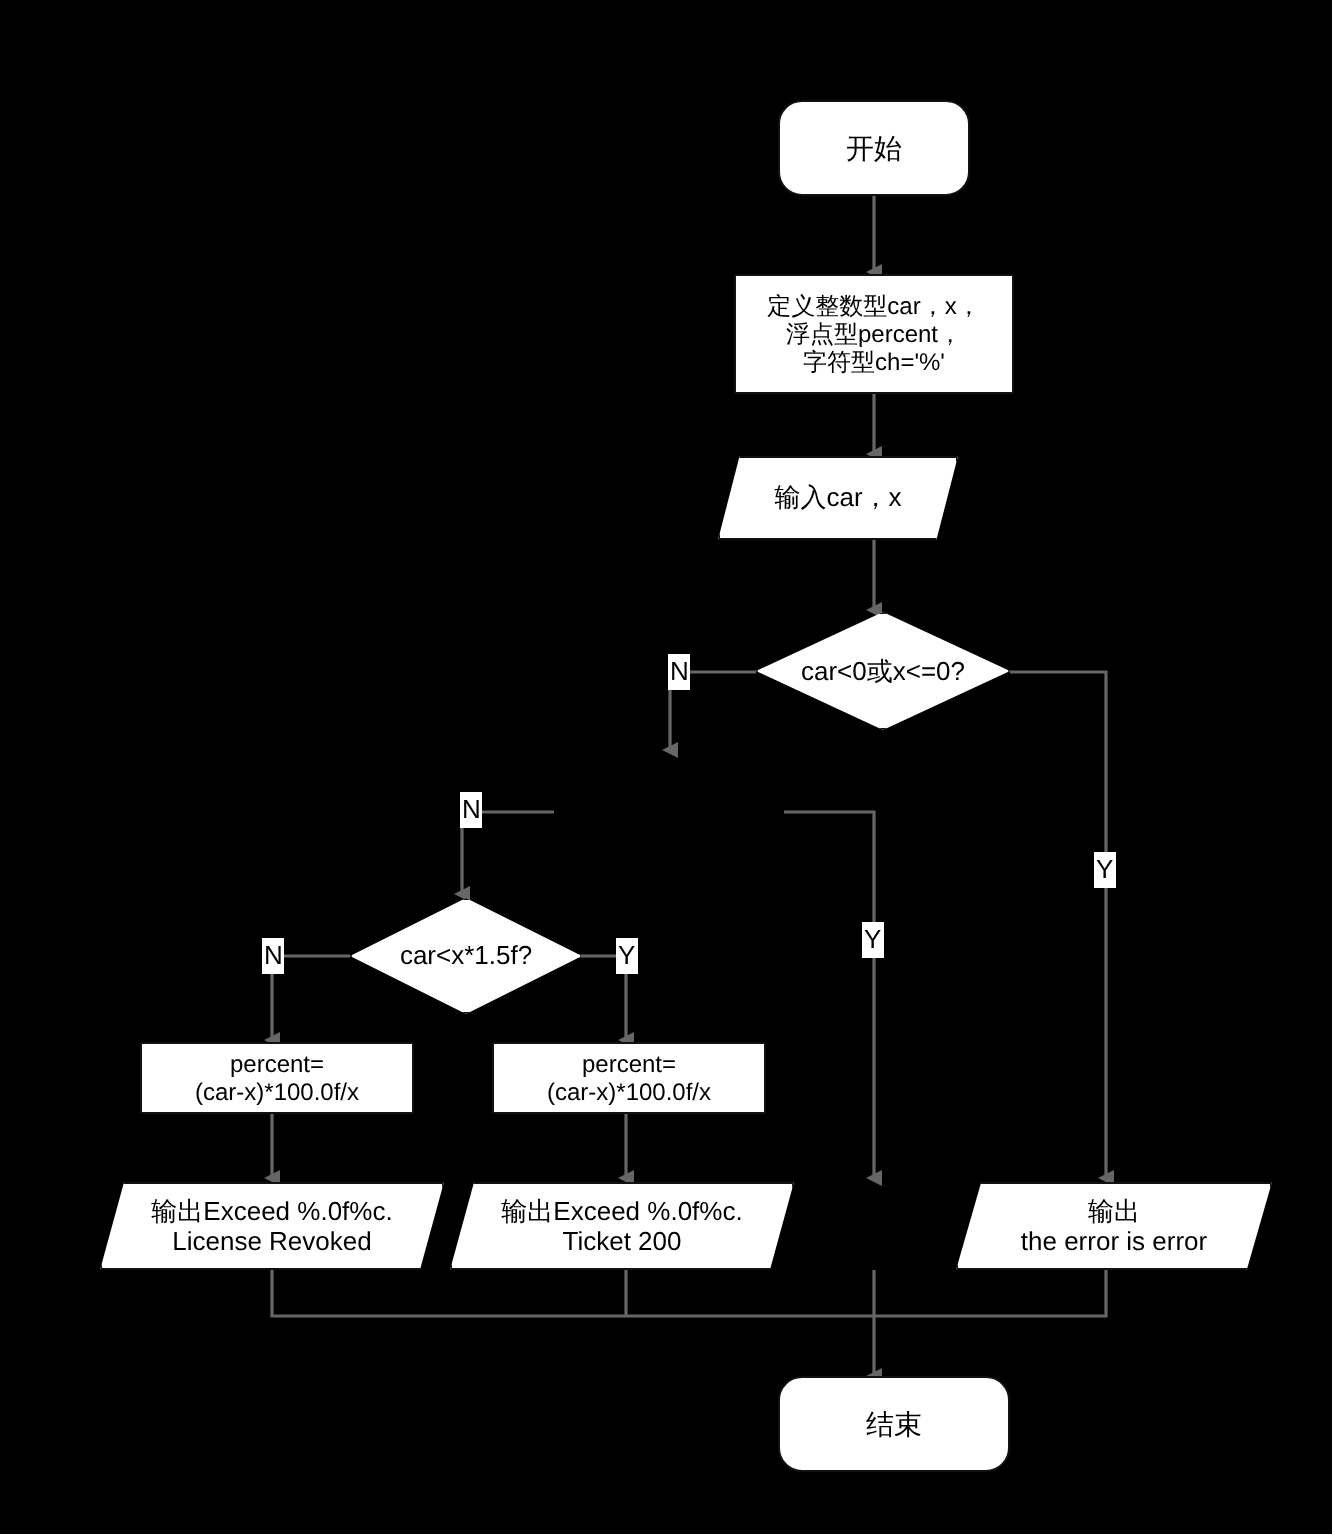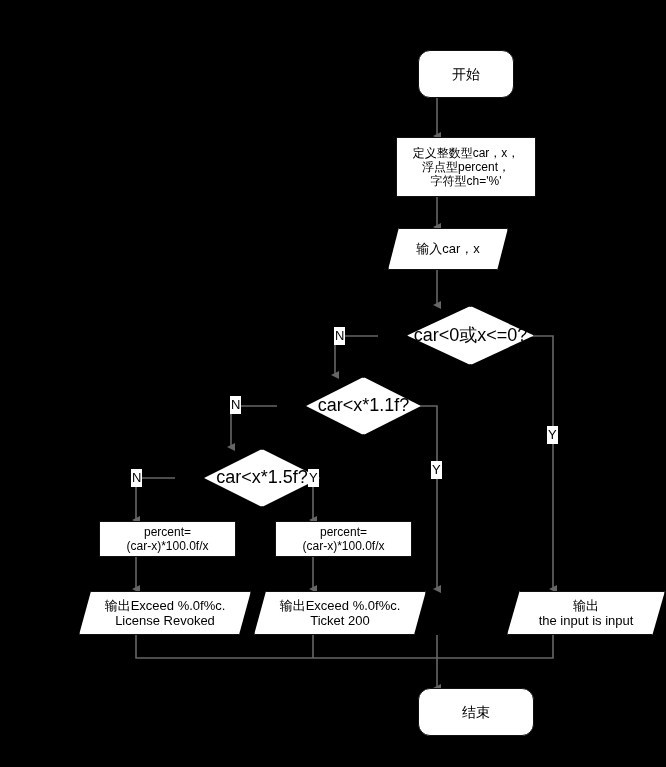--- a/index.html
+++ b/index.html
@@ -29,21 +29,20 @@
     box-sizing: border-box;
     display: flex;
     align-items: center;
     justify-content: center;
     text-align: center;
     color: #000000;
     background: #fafafa;
     border: 1px solid #111111;
     line-height: 1.18;
     white-space: pre;
-    margin-left: 29px;
   }
   .node .txt {
     display: block;
     white-space: pre;
   }
   .terminator {
     border-radius: 12px;
     font-size: 14px;
     background: #ffffff;
   }
@@ -63,21 +62,21 @@
     border: 1px solid #111111;
     box-sizing: border-box;
   }
   .io .txt {
     position: relative;
     z-index: 2;
   }
   .decision {
     border: none;
     background: transparent;
-    font-size: 18px;
+    font-size: 13px;
   }
   .decision .shape {
     position: absolute;
     left: 0; top: 0; right: 0; bottom: 0;
     background: #ffffff;
     border: 1px solid #111111;
     box-sizing: border-box;
   }
   .decision .txt {
     position: relative;
@@ -150,24 +149,20 @@
   <div class="node io" style="left:359px; top:228px; width:120px; height:42px;">
     <span class="shape" style="clip-path: polygon(9% 0, 100% 0, 91% 100%, 0 100%);"></span>
     <span class="txt">输入car，x</span>
   </div>
 
   <div class="node decision" style="left:378px; top:306px; width:127px; height:59px;">
     <span class="shape" style="clip-path: polygon(50% 0, 100% 50%, 50% 100%, 0 50%);"></span>
     <span class="txt">car&lt;0或x&lt;=0?</span>
   </div>
 
-  <div class="node decision" style="left:277px; top:377px; width:115px; height:58px;">
-    <span class="shape" style="clip-path: polygon(50% 0, 100% 50%, 50% 100%, 0 50%);"></span>
-    <span class="txt">car&lt;x*1.1f?</span>
-  </div>
 
   <div class="node decision" style="left:175px; top:449px; width:116px; height:58px;">
     <span class="shape" style="clip-path: polygon(50% 0, 100% 50%, 50% 100%, 0 50%);"></span>
     <span class="txt">car&lt;x*1.5f?</span>
   </div>
 
   <div class="node process" style="left:70px; top:521px; width:137px; height:36px;">
     <span class="txt">percent=
 (car-x)*100.0f/x</span>
   </div>
@@ -186,21 +181,21 @@
   <div class="node io" style="left:225px; top:591px; width:172px; height:44px;">
     <span class="shape" style="clip-path: polygon(7% 0, 100% 0, 93% 100%, 0 100%);"></span>
     <span class="txt">输出Exceed %.0f%c.
 Ticket 200</span>
   </div>
 
 
   <div class="node io" style="left:478px; top:591px; width:158px; height:44px;">
     <span class="shape" style="clip-path: polygon(8% 0, 100% 0, 92% 100%, 0 100%);"></span>
     <span class="txt">输出
-the input is input</span>
+the error is error</span>
   </div>
 
   <div class="node terminator" style="left:389px; top:688px; width:116px; height:48px;">
     <span class="txt">结束</span>
   </div>
 
   <span class="edge-label" style="left:334px; top:327px;">N</span>
   <span class="edge-label" style="left:547px; top:426px;">Y</span>
 
   <span class="edge-label" style="left:230px; top:396px;">N</span>

